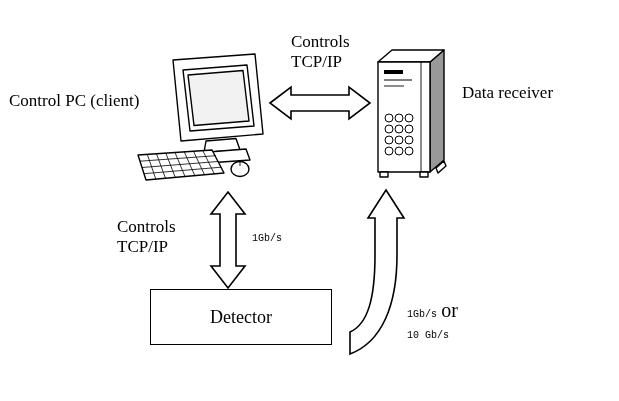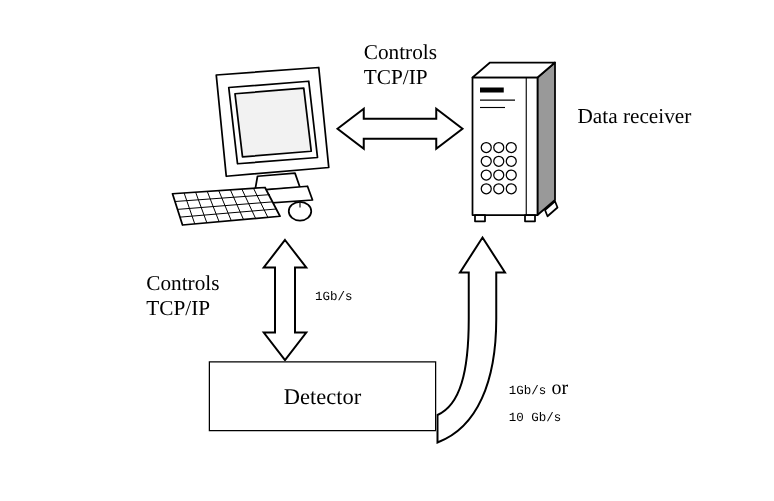--- a/index.html
+++ b/index.html
@@ -2,27 +2,26 @@
 <html><head>
 <meta charset="utf-8">
 <style>
   html,body{margin:0;padding:0;background:#fff;}
   body{font-family:"Liberation Serif", serif; color:#000;}
   .canvas{position:relative;width:619px;height:401px;background:#fff;overflow:hidden;}
   .art{position:absolute;left:0;top:0;}
   .label{position:absolute;font-size:17px;line-height:20px;white-space:nowrap;}
   .bold{font-weight:normal;}
   .mono{font-family:"Liberation Mono", monospace;font-size:10px;}
-  .serif-small{font-family:"Liberation Serif", serif;font-size:16px;}
+  .serif-small{font-family:"Liberation Serif", serif;font-size:20px;}
   .detector-box{
     position:absolute;left:150px;top:289px;width:180px;height:54px;
     border:1.5px solid #000;background:#fff;
     display:flex;align-items:center;justify-content:center;
     font-size:18px;
-    margin-left:17px;
   }
   .two-line div{white-space:nowrap;}
 </style>
 </head>
 <body>
 
 <div class="canvas">
 
   <svg class="art" width="619" height="401" viewBox="0 0 619 401">
 
@@ -91,20 +90,21 @@
       <polygon points="436,168 444,161 446,166 438,173"></polygon>
     </g>
 
     <path d="M270,103 L291,87 L291,95 L349,95 L349,87 L370,103 L349,119 L349,111 L291,111 L291,119 Z" fill="#fff" stroke="#000" stroke-width="1.6" stroke-linejoin="miter"></path>
 
     <path d="M228,192 L245,214 L236,214 L236,266 L245,266 L228,288 L211,266 L220,266 L220,214 L211,214 Z" fill="#fff" stroke="#000" stroke-width="1.6" stroke-linejoin="miter"></path>
 
     <path d="M386,190 L404,218 L397,218 L397,255 C397,305 382,342 350,354 L350,332 C368,324 375,298 375,255 L375,218 L368,218 Z" fill="#fff" stroke="#000" stroke-width="1.6" stroke-linejoin="miter"></path>
   </svg>
 
+  <div class="label" style="left:9px;top:91px;">Control PC (client)</div>
 
   <div class="label bold two-line" style="left:291px;top:32px;">
     <div>Controls</div>
     <div>TCP/IP</div>
   </div>
 
   <div class="label" style="left:462px;top:83px;">Data receiver</div>
 
   <div class="label bold two-line" style="left:117px;top:217px;">
     <div>Controls</div>

